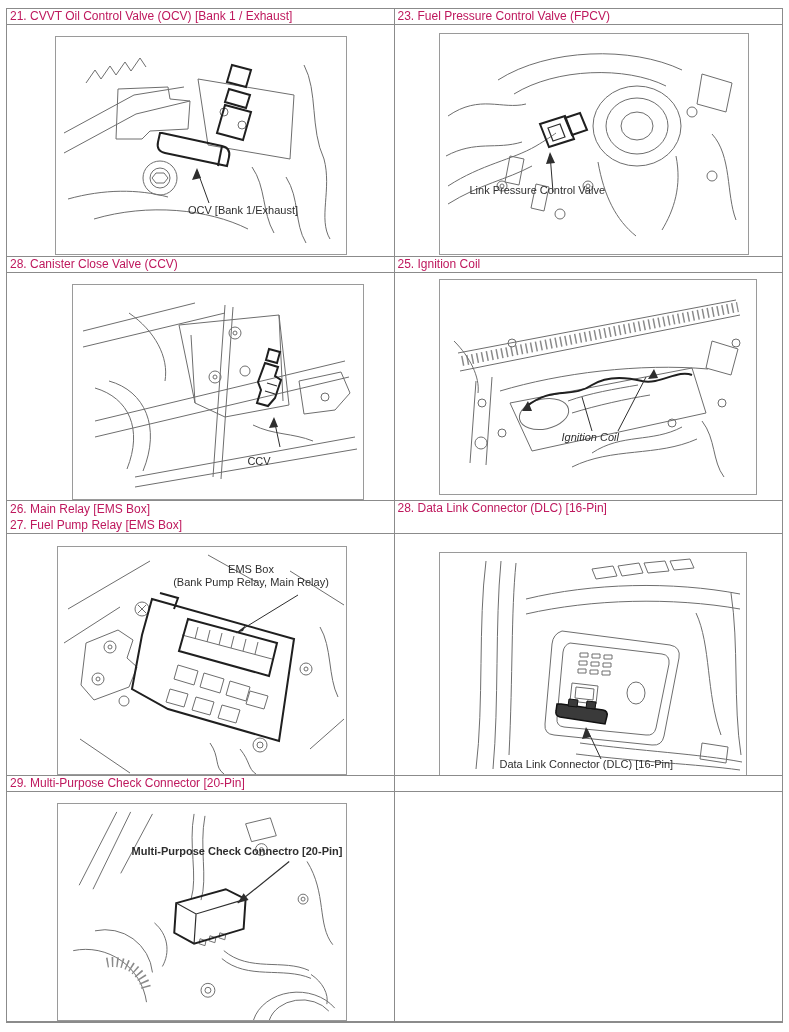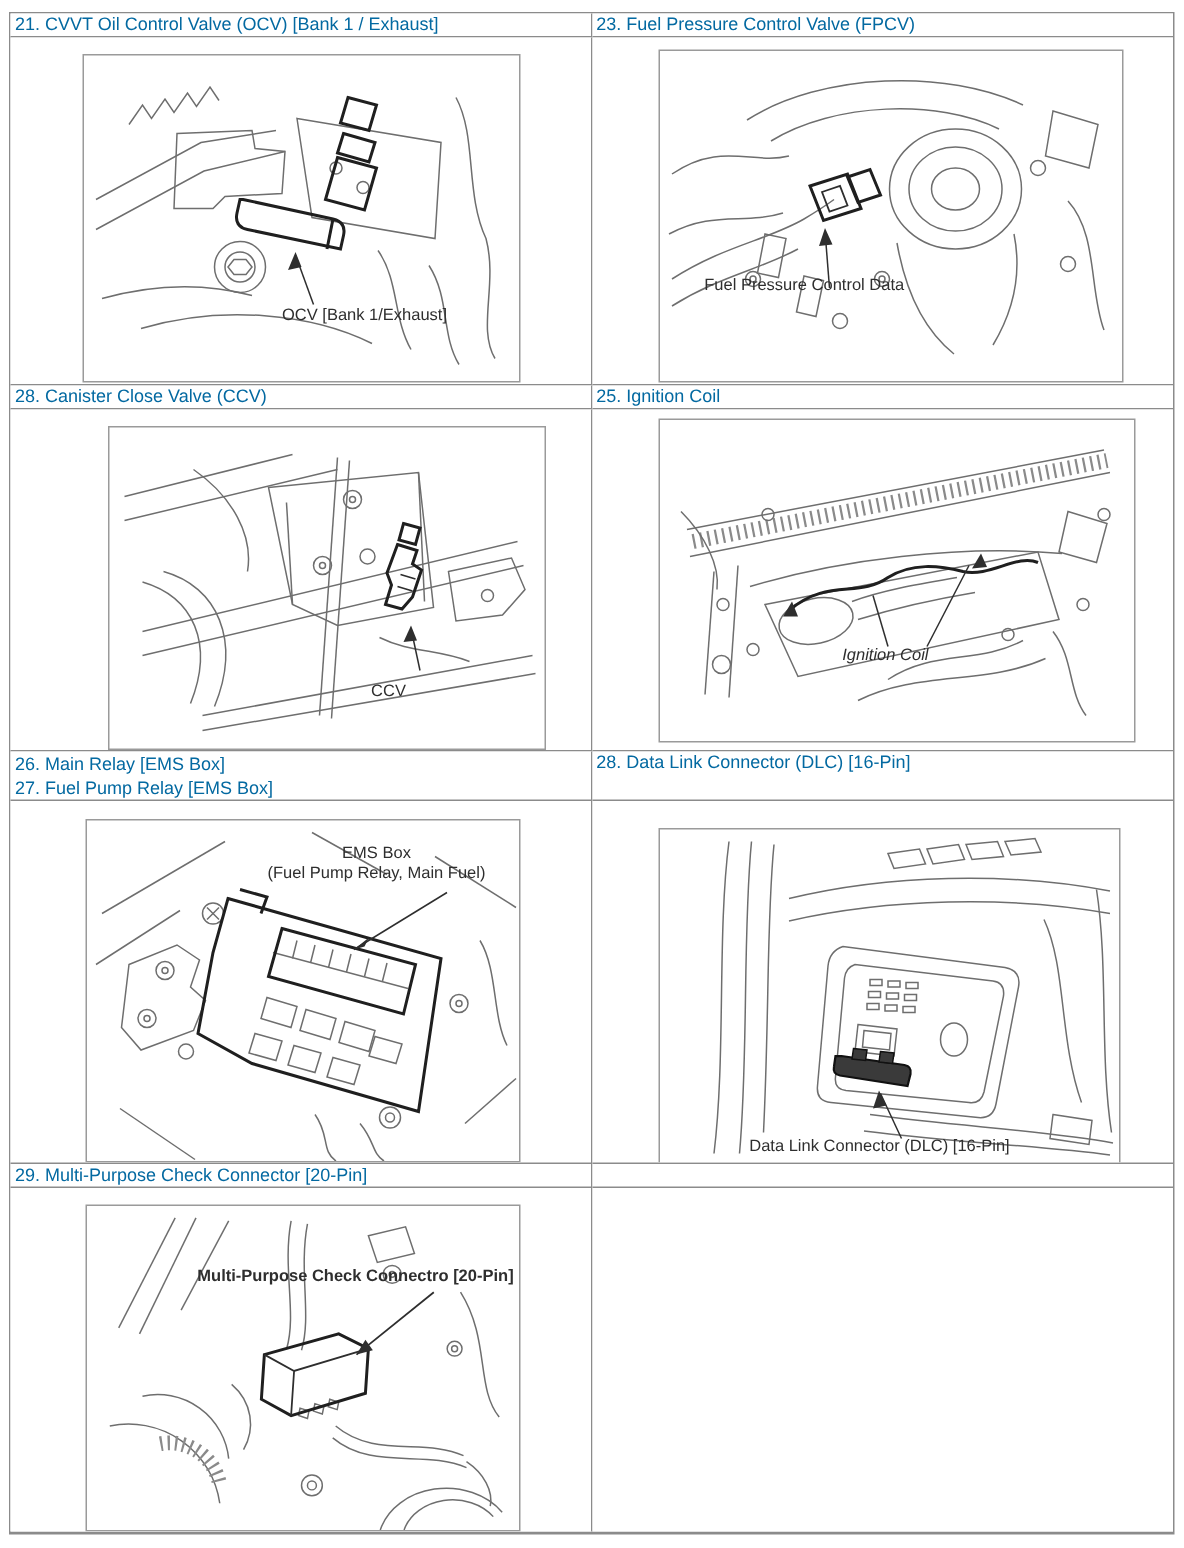--- a/index.html
+++ b/index.html
@@ -11,21 +11,21 @@
     background: #fff;
     border: 1px solid #8b8b8b; border-bottom-width: 2px;
     display: grid;
     grid-template-columns: 1fr 1fr;
     grid-template-rows: 16px 232px 16px 228px 33px 242px 16px 1fr;
   }
   .cell { position: relative; border-bottom: 1px solid #8b8b8b; overflow: hidden; background:#fff; }
   .cell.left { border-right: 1px solid #8b8b8b; }
   .cell.last { border-bottom: none; }
 
-  .hdr { font-size: 12px; line-height: 15px; color: #0369a1; padding-left: 3px; white-space: nowrap; }
+  .hdr { font-size: 12px; line-height: 15px; color: #be185d; padding-left: 3px; white-space: nowrap; }
   .hdr .ln { display: block; line-height: 16px; }
 
   .frame { position: absolute; border: 1px solid #9a9a9a; background: #fff; }
   .frame svg { display: block; width: 100%; height: 100%; }
 
   .callout { position: absolute; font-size: 11px; line-height: 13px; color: #2e2e2e; white-space: nowrap; }
   .callout.center { transform: translateX(-50%); text-align: center; }
 
   .thin  { stroke: #6e6e6e; stroke-width: 1; fill: none; }
   .bold  { stroke: #1f1f1f; stroke-width: 2; fill: none; }
@@ -108,21 +108,21 @@
         <g class="bold">
           <path d="M100,90 l25,-8 9,23 -25,8 z"></path>
           <path d="M125,84 l15,-5 7,17 -15,5 z"></path>
           <path class="mid" d="M108,94 l12,-4 5,13 -12,4 z"></path>
         </g>
         <g>
           <line class="lead" x1="113" y1="158" x2="110" y2="120"></line>
           <polygon class="head" points="110,118 106,130 115,129"></polygon>
         </g>
       </svg>
-      <div class="callout" style="left:30px; top:150px;">Fuel Pressure Control Data</div>
+      <div class="callout" style="left:30px; top:150px;">Link Pressure Control Valve</div>
     </div>
   </div>
 
   <div class="cell left hdr">28. Canister Close Valve (CCV)</div>
   <div class="cell hdr">25. Ignition Coil</div>
 
   <div class="cell left">
     <div class="frame" style="left:65px; top:11px; width:292px; height:216px;">
       <svg viewBox="0 0 290 214">
         <g class="thin">
@@ -249,21 +249,21 @@
           <path d="M94,52 L236,92 L221,194 L110,162 L74,142 L84,88 Z"></path>
           <path d="M102,46 l18,5 -4,11"></path>
           <path d="M130,72 L219,96 L211,129 L121,104 Z"></path>
         </g>
         <g>
           <line class="lead" x1="240" y1="48" x2="178" y2="86"></line>
           <polygon class="head" points="178,86 188,78 185,84"></polygon>
         </g>
       </svg>
       <div class="callout center" style="left:193px; top:16px;">EMS Box</div>
-      <div class="callout center" style="left:193px; top:29px;">(Fuel Pump Relay, Main Fuel)</div>
+      <div class="callout center" style="left:193px; top:29px;">(Bank Pump Relay, Main Relay)</div>
     </div>
   </div>
 
   <div class="cell">
     <div class="frame" style="left:44px; top:18px; width:308px; height:224px;text-decoration:underline;">
       <svg viewBox="0 0 306 222">
         <g class="thin">
           <path d="M46,8 C38,70 44,150 36,216"></path>
           <path d="M61,8 C55,70 59,150 53,216"></path>
           <path d="M76,10 C71,60 73,120 69,202"></path>

